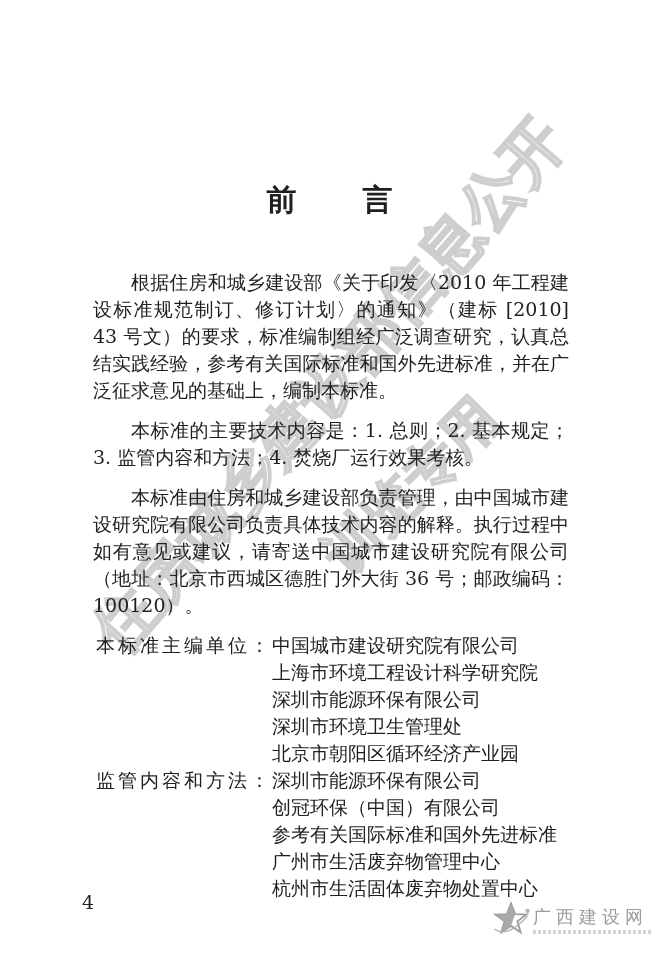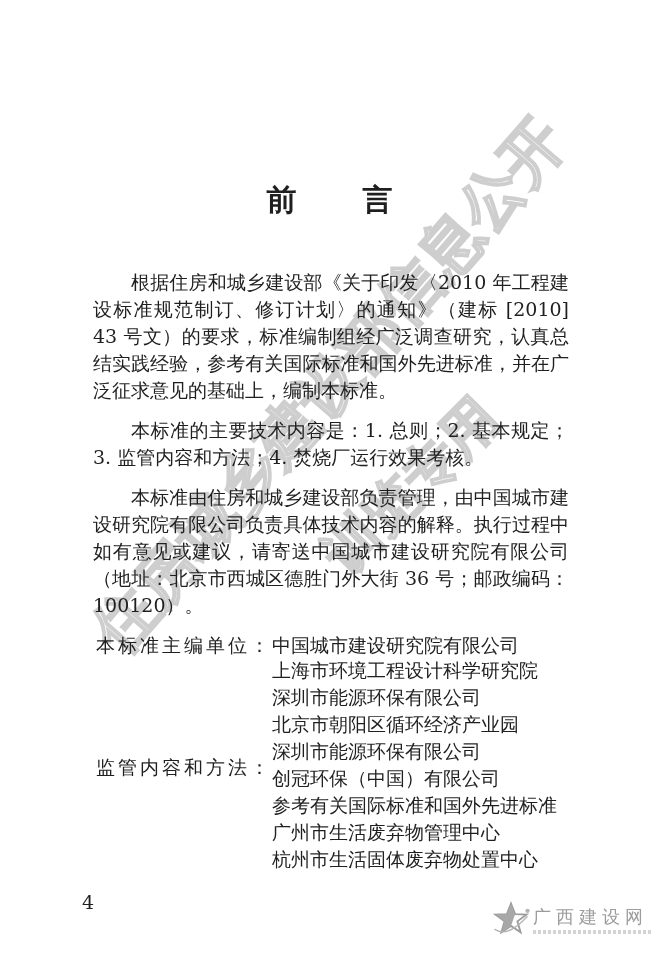--- a/index.html
+++ b/index.html
@@ -59,21 +59,21 @@
     text-indent:2em;
   }
   .editors{padding-left:16px;}
   .editor-row{display:flex;align-items:center;}
   .editor-label{
     flex:0 0 174px;
     letter-spacing:3px;
     white-space:nowrap;
   }
   .editor-orgs{flex:1 1 auto;text-align:left;}
-  .org-item{margin:0;font-family:Liberation Mono, monospace;}
+  .org-item{margin:0;}
   
   .page-number{
     position:absolute;z-index:1;
     left:82px;top:891px;
     font-size:19px;
   }
   .site-logo{
     position:absolute;z-index:1;
     right:10px;top:898px;
     display:flex;align-items:center;gap:0;
@@ -115,20 +115,21 @@
     <div class="editors">
       <div class="editor-row">
         <span class="editor-label">本标准主编单位：</span>
         <span class="editor-orgs">中国城市建设研究院有限公司</span>
       </div>
       <div class="editor-row">
         <span class="editor-label">监管内容和方法：</span>
         <div class="editor-orgs">
             <div class="org-item">上海市环境工程设计科学研究院</div>
             <div class="org-item">深圳市能源环保有限公司</div>
+            <div class="org-item">深圳市环境卫生管理处</div>
             <div class="org-item">北京市朝阳区循环经济产业园</div>
             <div class="org-item">深圳市能源环保有限公司</div>
             <div class="org-item">创冠环保（中国）有限公司</div>
             <div class="org-item">参考有关国际标准和国外先进标准</div>
             <div class="org-item">广州市生活废弃物管理中心</div>
             <div class="org-item">杭州市生活固体废弃物处置中心</div>
           </div>
       </div>
     </div>
   </div>

